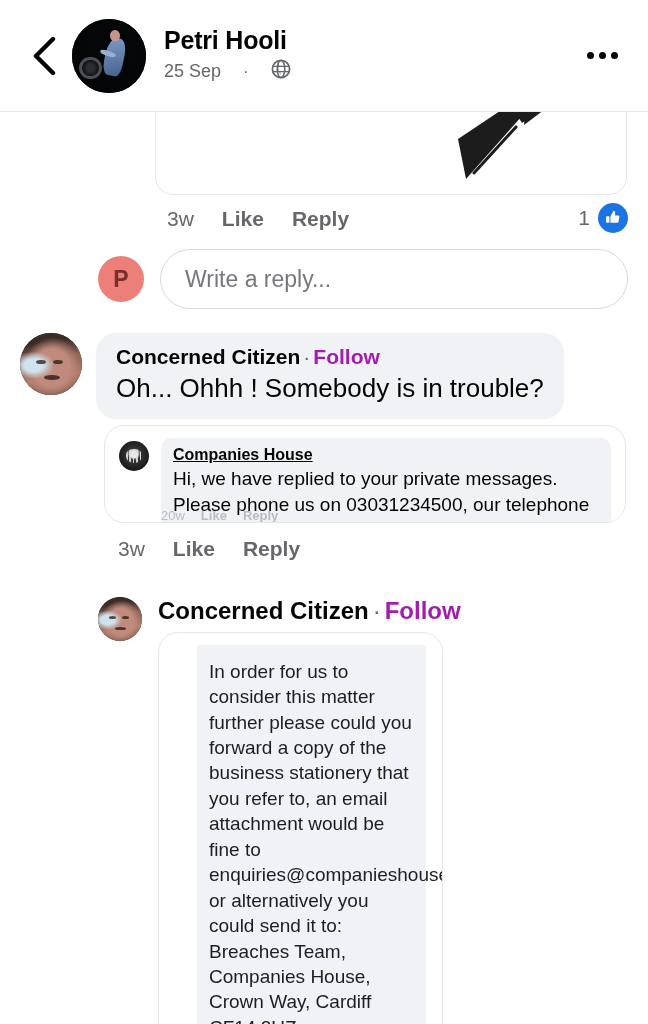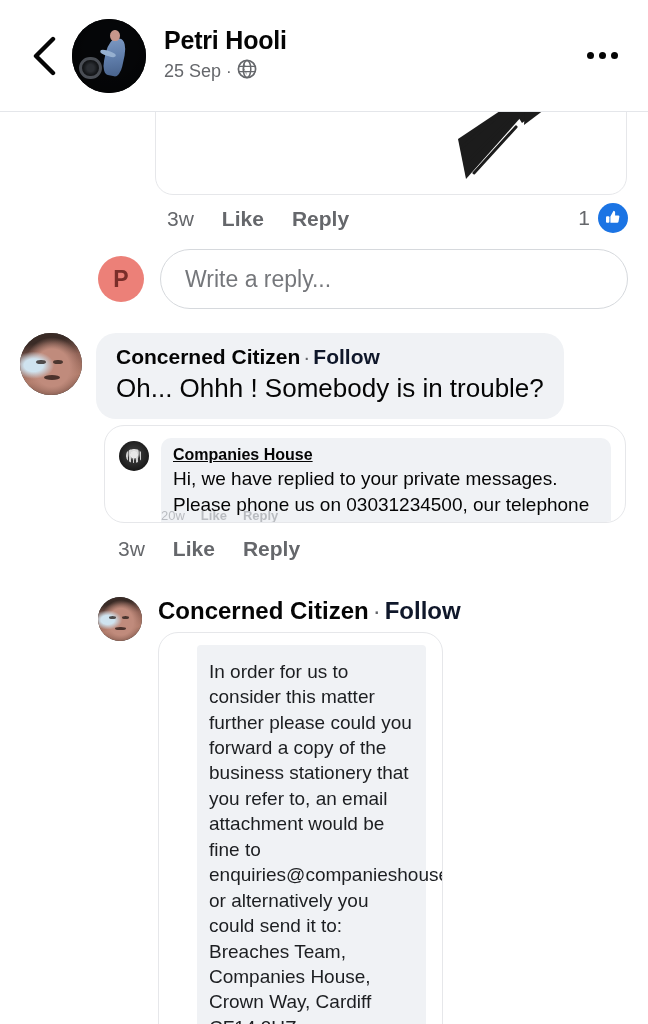--- a/index.html
+++ b/index.html
@@ -71,21 +71,21 @@
     background: radial-gradient(circle, #2b2e33 0 30%, #15171a 60%, #101215 100%);
   }
   .hdr-meta { margin-left: 18px; display:flex; flex-direction:column; justify-content:flex-end; }
   .hdr-name {
     font-size: 25px; font-weight: 700; color: #050505;
     letter-spacing: -0.2px; line-height: 1.15;
   }
   .hdr-sub {
     margin-top: 4px;
     font-size: 18px; color: #65676b; font-weight: 400;
-    display: flex; align-items: center; gap: 5px;
+    display: flex; align-items: center; gap: 22px;
     line-height: 1.2;
   }
   .hdr-sub .dot { color:#65676b; font-size: 17px; }
   .globe-ico { display:block; }
   .more-btn {
     margin-left: auto;
     width: 48px; height: 48px;
     display:flex; align-items:center; justify-content:center;
     gap: 5px;
   }
@@ -202,21 +202,21 @@
     padding: 10px 20px 14px 20px;
     display:inline-block;
     max-width: 100%;
   }
   .bubble-name {
     font-size: 21px; font-weight: 700; color:#050505;
     line-height: 1.3;
     white-space: nowrap;
   }
   .bubble-name .sep { color:#65676b; font-weight:400; margin: 0 3px; }
-  .follow-link { color:#0f172a; font-weight:700; }
+  .follow-link { color:#a21caf; font-weight:700; }
   .bubble-text {
     font-size: 26px; color:#050505; line-height: 1.25;
     margin-top: 2px; white-space: nowrap;
   }
 
   
   .name-row {
     font-size: 24px; font-weight:700; color:#050505;
     line-height:1.2; margin-bottom: 6px;
     white-space: nowrap;

